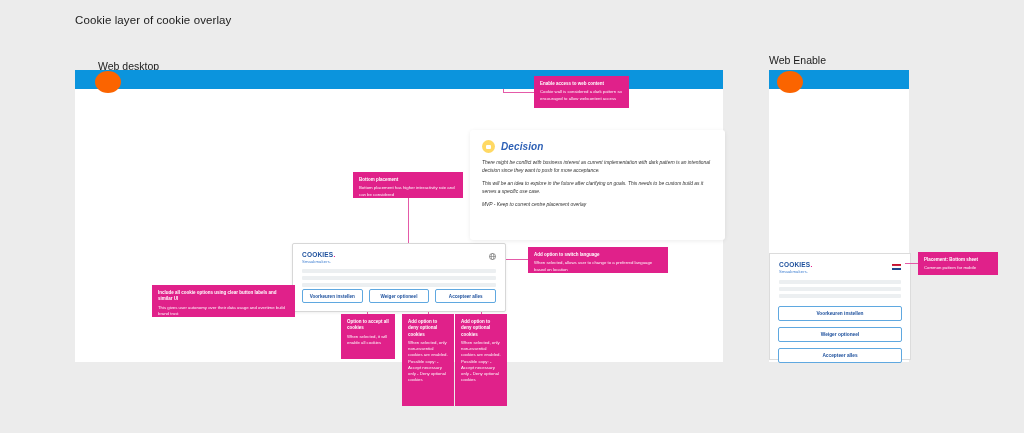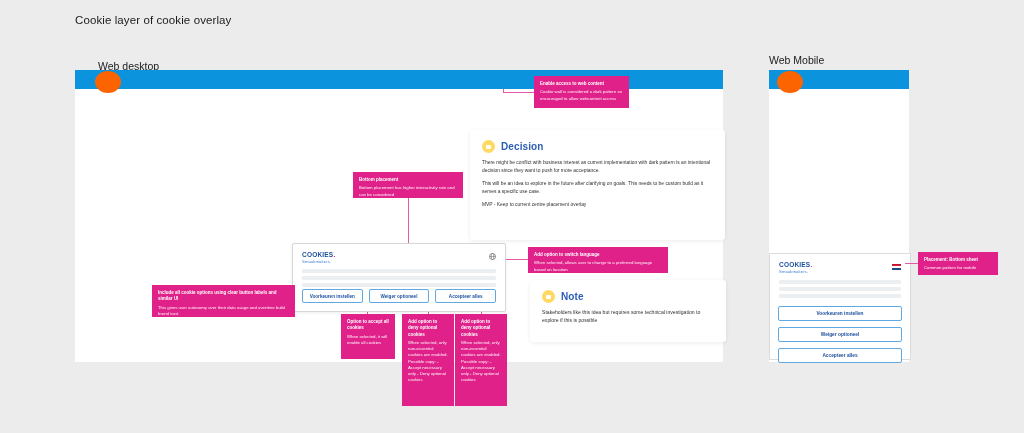--- a/index.html
+++ b/index.html
@@ -76,21 +76,21 @@
     height:13px;border:1px solid #5fa8e0;border-radius:2px;
     display:flex;align-items:center;justify-content:center;
     font-size:4.8px;font-weight:bold;color:#1c4f9c;background:#fff;
   }
 
   
   .panel{
     position:absolute;background:#fff;border-radius:3px;
     box-shadow:0 1px 4px rgba(0,0,0,.08);
   }
-  #panel-decision{left:470px;top:130px;width:255px;height:110px;}
+  #panel-decision{left:470px;top:130px;width:255px;height:110px;font-style:italic;}
   #panel-note{left:530px;top:280px;width:196px;height:62px;}
   .panel-head{display:flex;align-items:center;gap:6px;padding:10px 12px 0 12px;}
   .panel-ic{
     width:13px;height:13px;border-radius:50%;background:#ffd964;
     display:flex;align-items:center;justify-content:center;flex:none;
   }
   .panel-ic span{display:block;width:5px;height:4px;background:#fff;border-radius:1px;}
   .panel-title{font-size:10px;font-weight:bold;color:#2c5fb5;letter-spacing:.1px;}
   .panel-body{padding:6px 12px 0 12px;}
   .panel-body p{margin:0 0 6px 0;font-size:4.9px;line-height:1.55;color:#303030;}
@@ -119,21 +119,21 @@
   .ln-v{width:1px;}
 </style>
 </head>
 <body>
 
 <div class="board">
 
   <div class="page-title">Cookie layer of cookie overlay</div>
 
   <div class="section-label" id="lbl-desktop">Web desktop</div>
-  <div class="section-label" id="lbl-mobile">Web Mobile</div>
+  <div class="section-label" id="lbl-mobile">Web Enable</div>
 
   <div class="frame-desktop">
     <div class="browser-bar"></div>
     <div class="browser-dot"></div>
   </div>
 
   <div class="ln ln-h" style="left:503px;top:92px;width:32px;"></div>
   <div class="ln ln-v" style="left:503px;top:89px;height:4px;"></div>
 
   <div class="ln ln-v" style="left:408px;top:198px;height:46px;"></div>
@@ -204,31 +204,20 @@
         </div>
       <div class="panel-title">Decision</div>
     </div>
     <div class="panel-body">
       <p>There might be conflict with business interest as current implementation with dark pattern is an intentional decision since they want to push for more acceptance.</p>
       <p>This will be an idea to explore in the future after clarifying on goals. This needs to be custom build as it serves a specific use case.</p>
       <p>MVP - Keep to current centre placement overlay</p>
     </div>
   </div>
 
-  <div class="panel" id="panel-note">
-    <div class="panel-head">
-      <div class="panel-ic">
-          <span></span>
-        </div>
-      <div class="panel-title">Note</div>
-    </div>
-    <div class="panel-body">
-      <p>Stakeholders like this idea but requires some technical investigation to explore if this is possible</p>
-    </div>
-  </div>
 
   <div class="callout" id="co-access">
     <div class="c-title">Enable access to web content</div>
     <div class="c-body">Cookie wall is considered a dark pattern so encouraged to allow webcontent access</div>
   </div>
 
   <div class="callout" id="co-bottom">
     <div class="c-title">Bottom placement</div>
     <div class="c-body">Bottom placement has higher interactivity rate and can be considered</div>
   </div>

